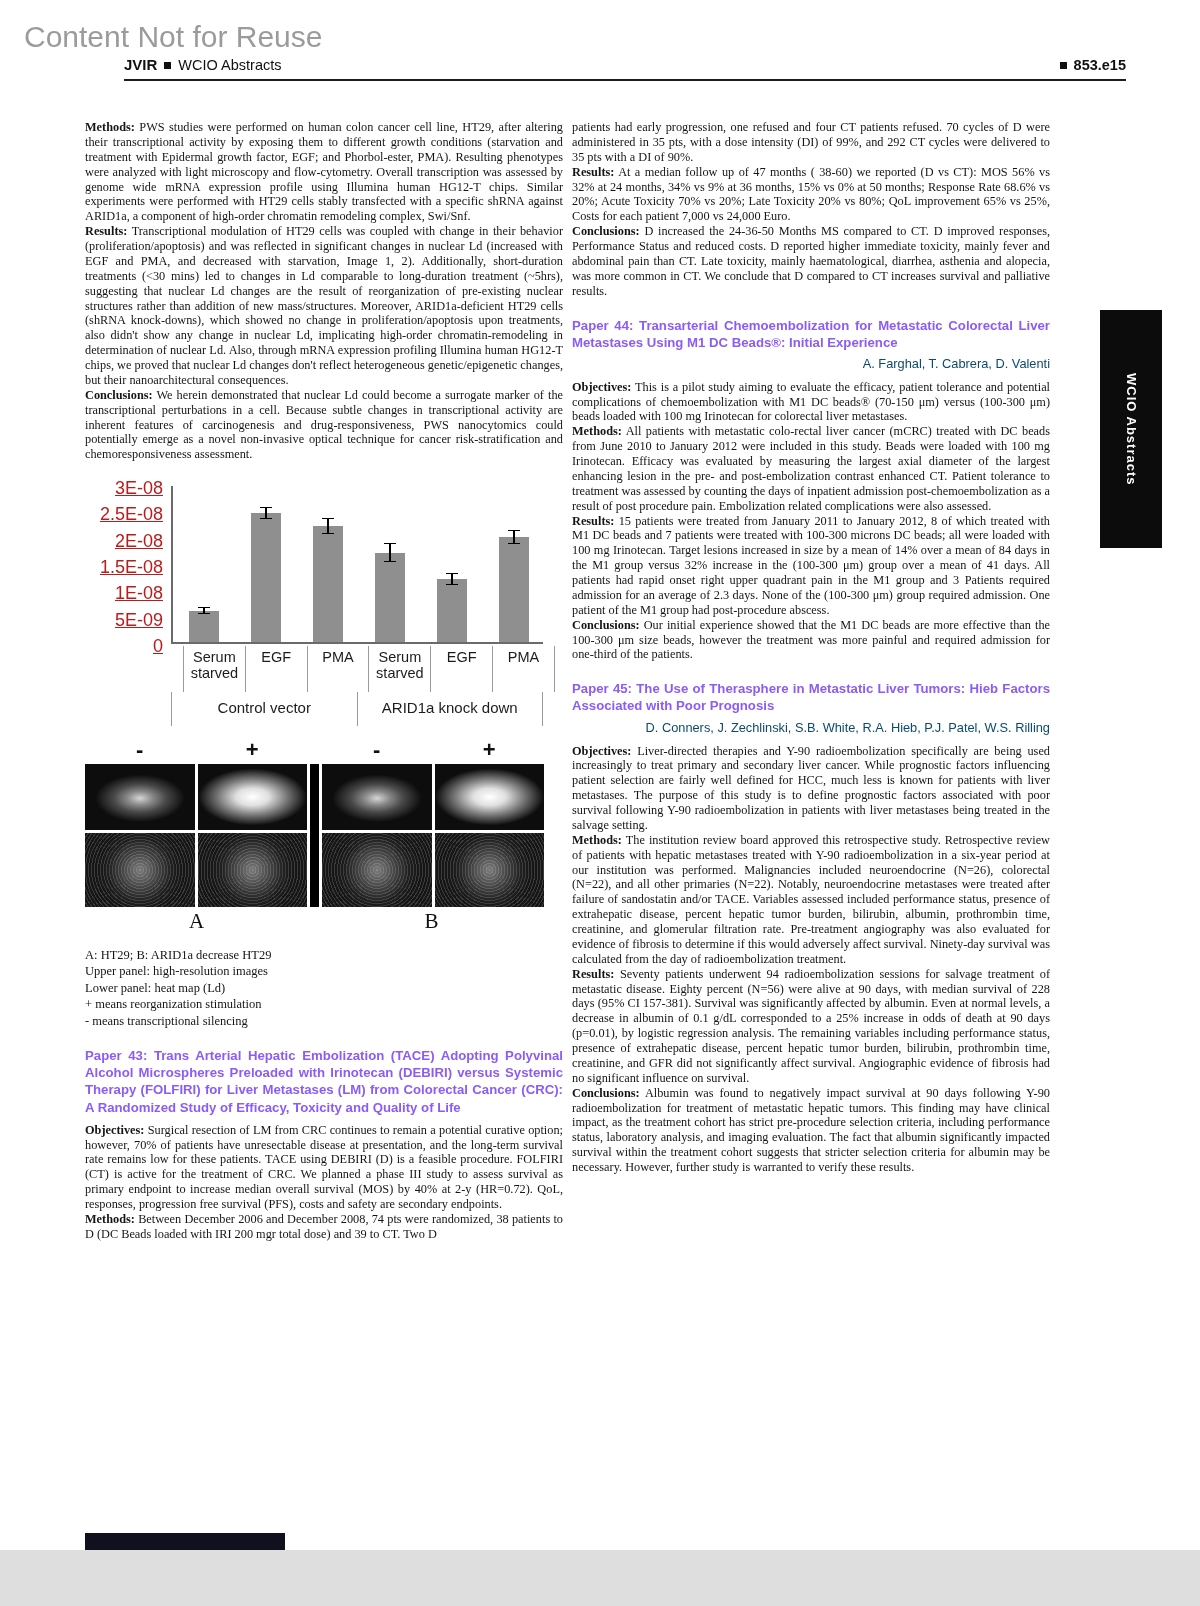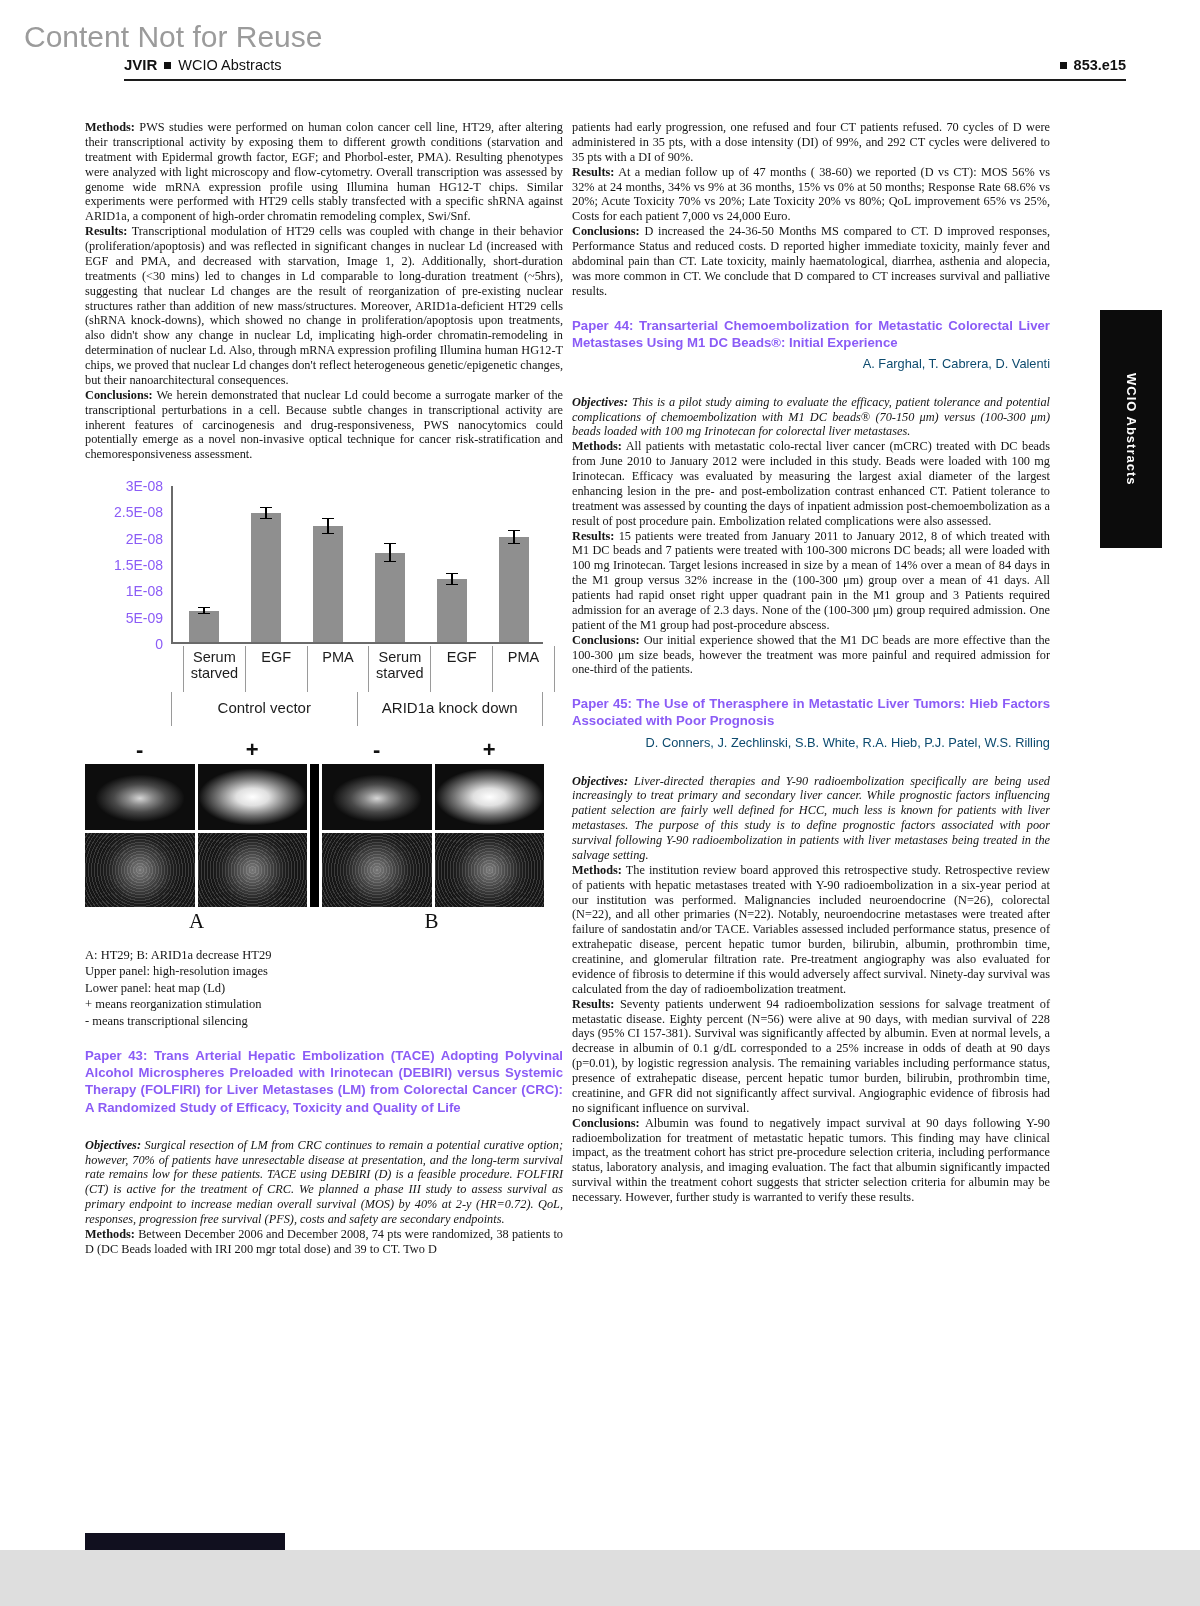--- a/index.html
+++ b/index.html
@@ -28,35 +28,35 @@
   .side-tab-text {
     writing-mode:vertical-rl; color:#ffffff; font-family:"Liberation Sans",sans-serif;
     font-weight:bold; font-size:13px; letter-spacing:1px;
   }
   .footer-bar { position:absolute; left:85px; bottom:0; width:200px; height:17px; background:#11101f; }
 
   .col { position:absolute; top:120px; width:478px; text-align:justify; font-size:12.3px; line-height:1.21; }
   .col-left { left:85px; }
   .col-right { left:572px; }
   .para { margin:0; }
-  .para-gap { margin-top:22px;font-style:italic; }
+  .para-gap { margin-top:7px; }
   .plabel { font-weight:bold; }
   .paper-title {
     font-family:"Liberation Sans", sans-serif; font-weight:bold; font-size:13.2px;
     line-height:1.3; text-align:justify; margin-top:18px; color:#8b5cf6;
   }
   .authors {
     font-family:"Liberation Sans", sans-serif; font-size:12.8px; line-height:1.32;
     margin-top:5px; white-space:pre-line; text-align:right; color:#0c4a6e;
   }
 
   
   .chart { position:relative; height:250px; margin:18px 0 6px 0; font-family:"Liberation Sans", sans-serif; }
   .chart-ylab { position:absolute; left:0; top:0; width:84px; height:172px; }
-  .ytick { position:absolute; right:6px; font-size:14px; color:#8b5cf6; white-space:nowrap; }
+  .ytick { position:absolute; right:6px; font-size:18px; color:#b91c1c; white-space:nowrap;text-decoration:underline; }
   .chart-plot { position:absolute; left:86px; top:6px; width:372px; height:158px; border-left:2px solid #6a6a6a; border-bottom:2px solid #6a6a6a; }
   .bar { position:absolute; bottom:0; width:30px; }
   .errbar { position:absolute; width:12px; border-top:1.5px solid #000; border-bottom:1.5px solid #000; }
   .errbar::before { content:""; position:absolute; left:50%; margin-left:-0.75px; top:0; bottom:0; width:1.5px; background:#000; }
   .chart-cats { position:absolute; left:98px; top:166px; width:372px; height:46px; display:flex; border-left:1px solid #9a9a9a; }
   .catcell { flex:1; border-right:1px solid #9a9a9a; text-align:center; font-size:14.5px; line-height:1.12; padding-top:3px; color:#1c1c1c; }
   .chart-groups { position:absolute; left:86px; top:212px; width:372px; height:34px; display:flex; border-left:1px solid #9a9a9a; }
   .groupcell { flex:1; border-right:1px solid #9a9a9a; text-align:center; font-size:15px; padding-top:7px; color:#1c1c1c; }
 
   

